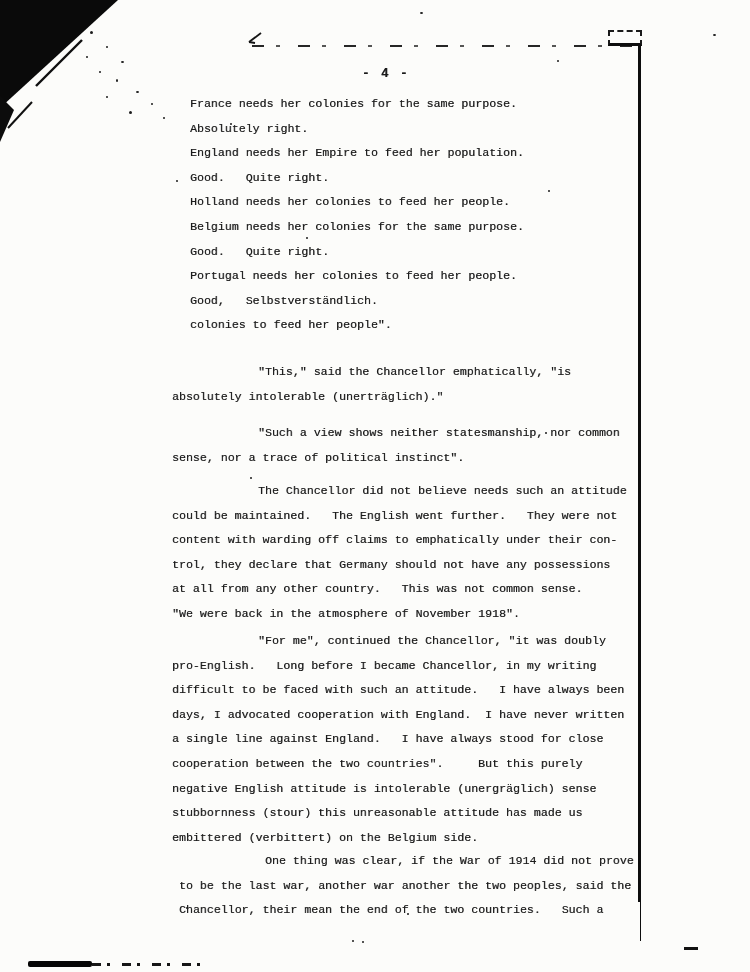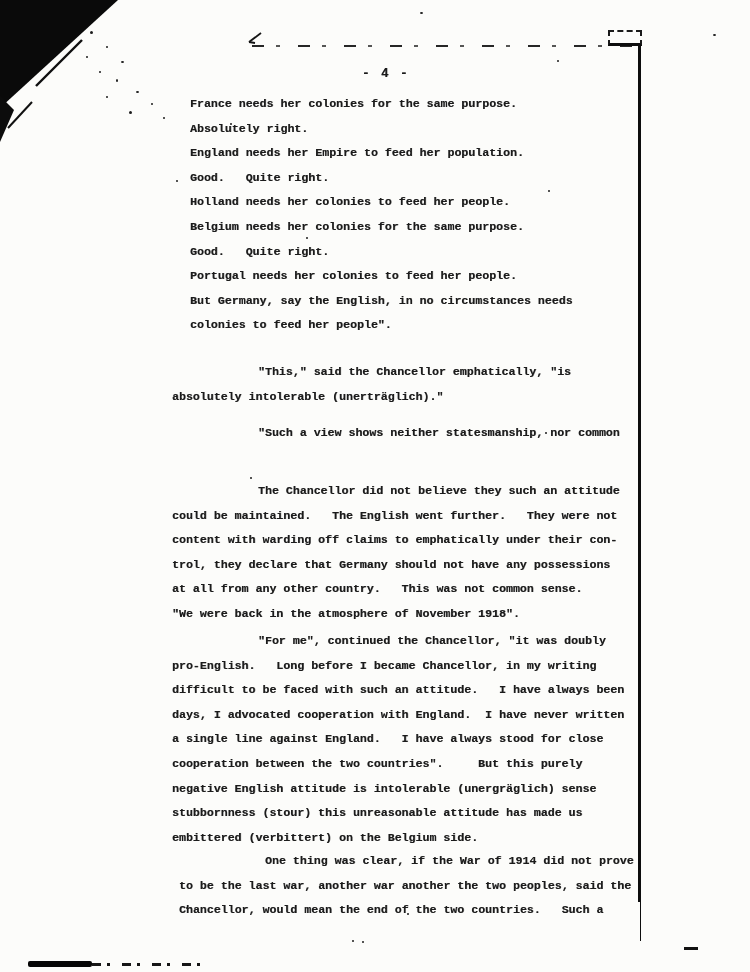--- a/index.html
+++ b/index.html
@@ -9,21 +9,21 @@
     margin:0 auto;
     background:#fcfcfa;
     overflow:hidden;
     font-family:"Liberation Mono","DejaVu Sans Mono",monospace;
     color:#1b1b1b;
   }
   
   .tw{
     position:absolute;
     font-size:11.6px;
-    font-weight:bold;
+    font-weight:normal;
     line-height:24.6px;
     letter-spacing:0;
     color:#1b1b1b;
     text-shadow:0.4px 0.3px 0 rgba(25,25,25,0.55);
   }
   .tw .line{white-space:pre;}
   .tw .line.indent{padding-left:86px;}
   .page-number{
     position:absolute;left:362px;top:67px;
     font-size:12.5px;font-weight:bold;letter-spacing:2px;
@@ -91,35 +91,36 @@
 
   <div class="tw" style="left:190px;top:92px;">
     <div class="line">France needs her colonies for the same purpose.</div>
     <div class="line">Absolutely right.</div>
     <div class="line">England needs her Empire to feed her population.</div>
     <div class="line">Good.   Quite right.</div>
     <div class="line">Holland needs her colonies to feed her people.</div>
     <div class="line">Belgium needs her colonies for the same purpose.</div>
     <div class="line">Good.   Quite right.</div>
     <div class="line">Portugal needs her colonies to feed her people.</div>
-    <div class="line">But Germany, say the English, in no circumstances needs</div>
+    <div class="line">Good,   Selbstverständlich.</div>
     <div class="line">colonies to feed her people".</div>
   </div>
 
   <div class="tw" style="left:172px;top:360px;">
     <div class="line indent">"This," said the Chancellor emphatically, "is</div>
     <div class="line">absolutely intolerable (unerträglich)."</div>
   </div>
 
   <div class="tw" style="left:172px;top:421px;">
     <div class="line indent">"Such a view shows neither statesmanship, nor common</div>
+    <div class="line">sense, nor a trace of political instinct".</div>
   </div>
 
   <div class="tw" style="left:172px;top:479px;">
-    <div class="line indent">The Chancellor did not believe they such an attitude</div>
+    <div class="line indent">The Chancellor did not believe needs such an attitude</div>
     <div class="line">could be maintained.   The English went further.   They were not</div>
     <div class="line">content with warding off claims to emphatically under their con-</div>
     <div class="line">trol, they declare that Germany should not have any possessions</div>
     <div class="line">at all from any other country.   This was not common sense.</div>
     <div class="line">"We were back in the atmosphere of November 1918".</div>
   </div>
 
   <div class="tw" style="left:172px;top:629px;">
     <div class="line indent">"For me", continued the Chancellor, "it was doubly</div>
     <div class="line">pro-English.   Long before I became Chancellor, in my writing</div>
@@ -128,21 +129,21 @@
     <div class="line">a single line against England.   I have always stood for close</div>
     <div class="line">cooperation between the two countries".     But this purely</div>
     <div class="line">negative English attitude is intolerable (unergräglich) sense</div>
     <div class="line">stubbornness (stour) this unreasonable attitude has made us</div>
     <div class="line">embittered (verbittert) on the Belgium side.</div>
   </div>
 
   <div class="tw" style="left:179px;top:849px;">
     <div class="line indent">One thing was clear, if the War of 1914 did not prove</div>
     <div class="line">to be the last war, another war another the two peoples, said the</div>
-    <div class="line">Chancellor, would mean the end of the two countries.   Such a</div>
+    <div class="line">Chancellor, their mean the end of the two countries.   Such a</div>
   </div>
 
   <div class="bottom-streak"></div>
   <div class="bottom-streak-tail"></div>
   <div class="tick-dash"></div>
 
   <div class="speck" style="left:90px;top:31px;width:3px;height:3px;"></div>
   <div class="speck" style="left:106px;top:46px;width:2px;height:2px;"></div>
   <div class="speck" style="left:86px;top:56px;width:2px;height:2px;"></div>
   <div class="speck" style="left:121px;top:61px;width:3px;height:2px;"></div>

